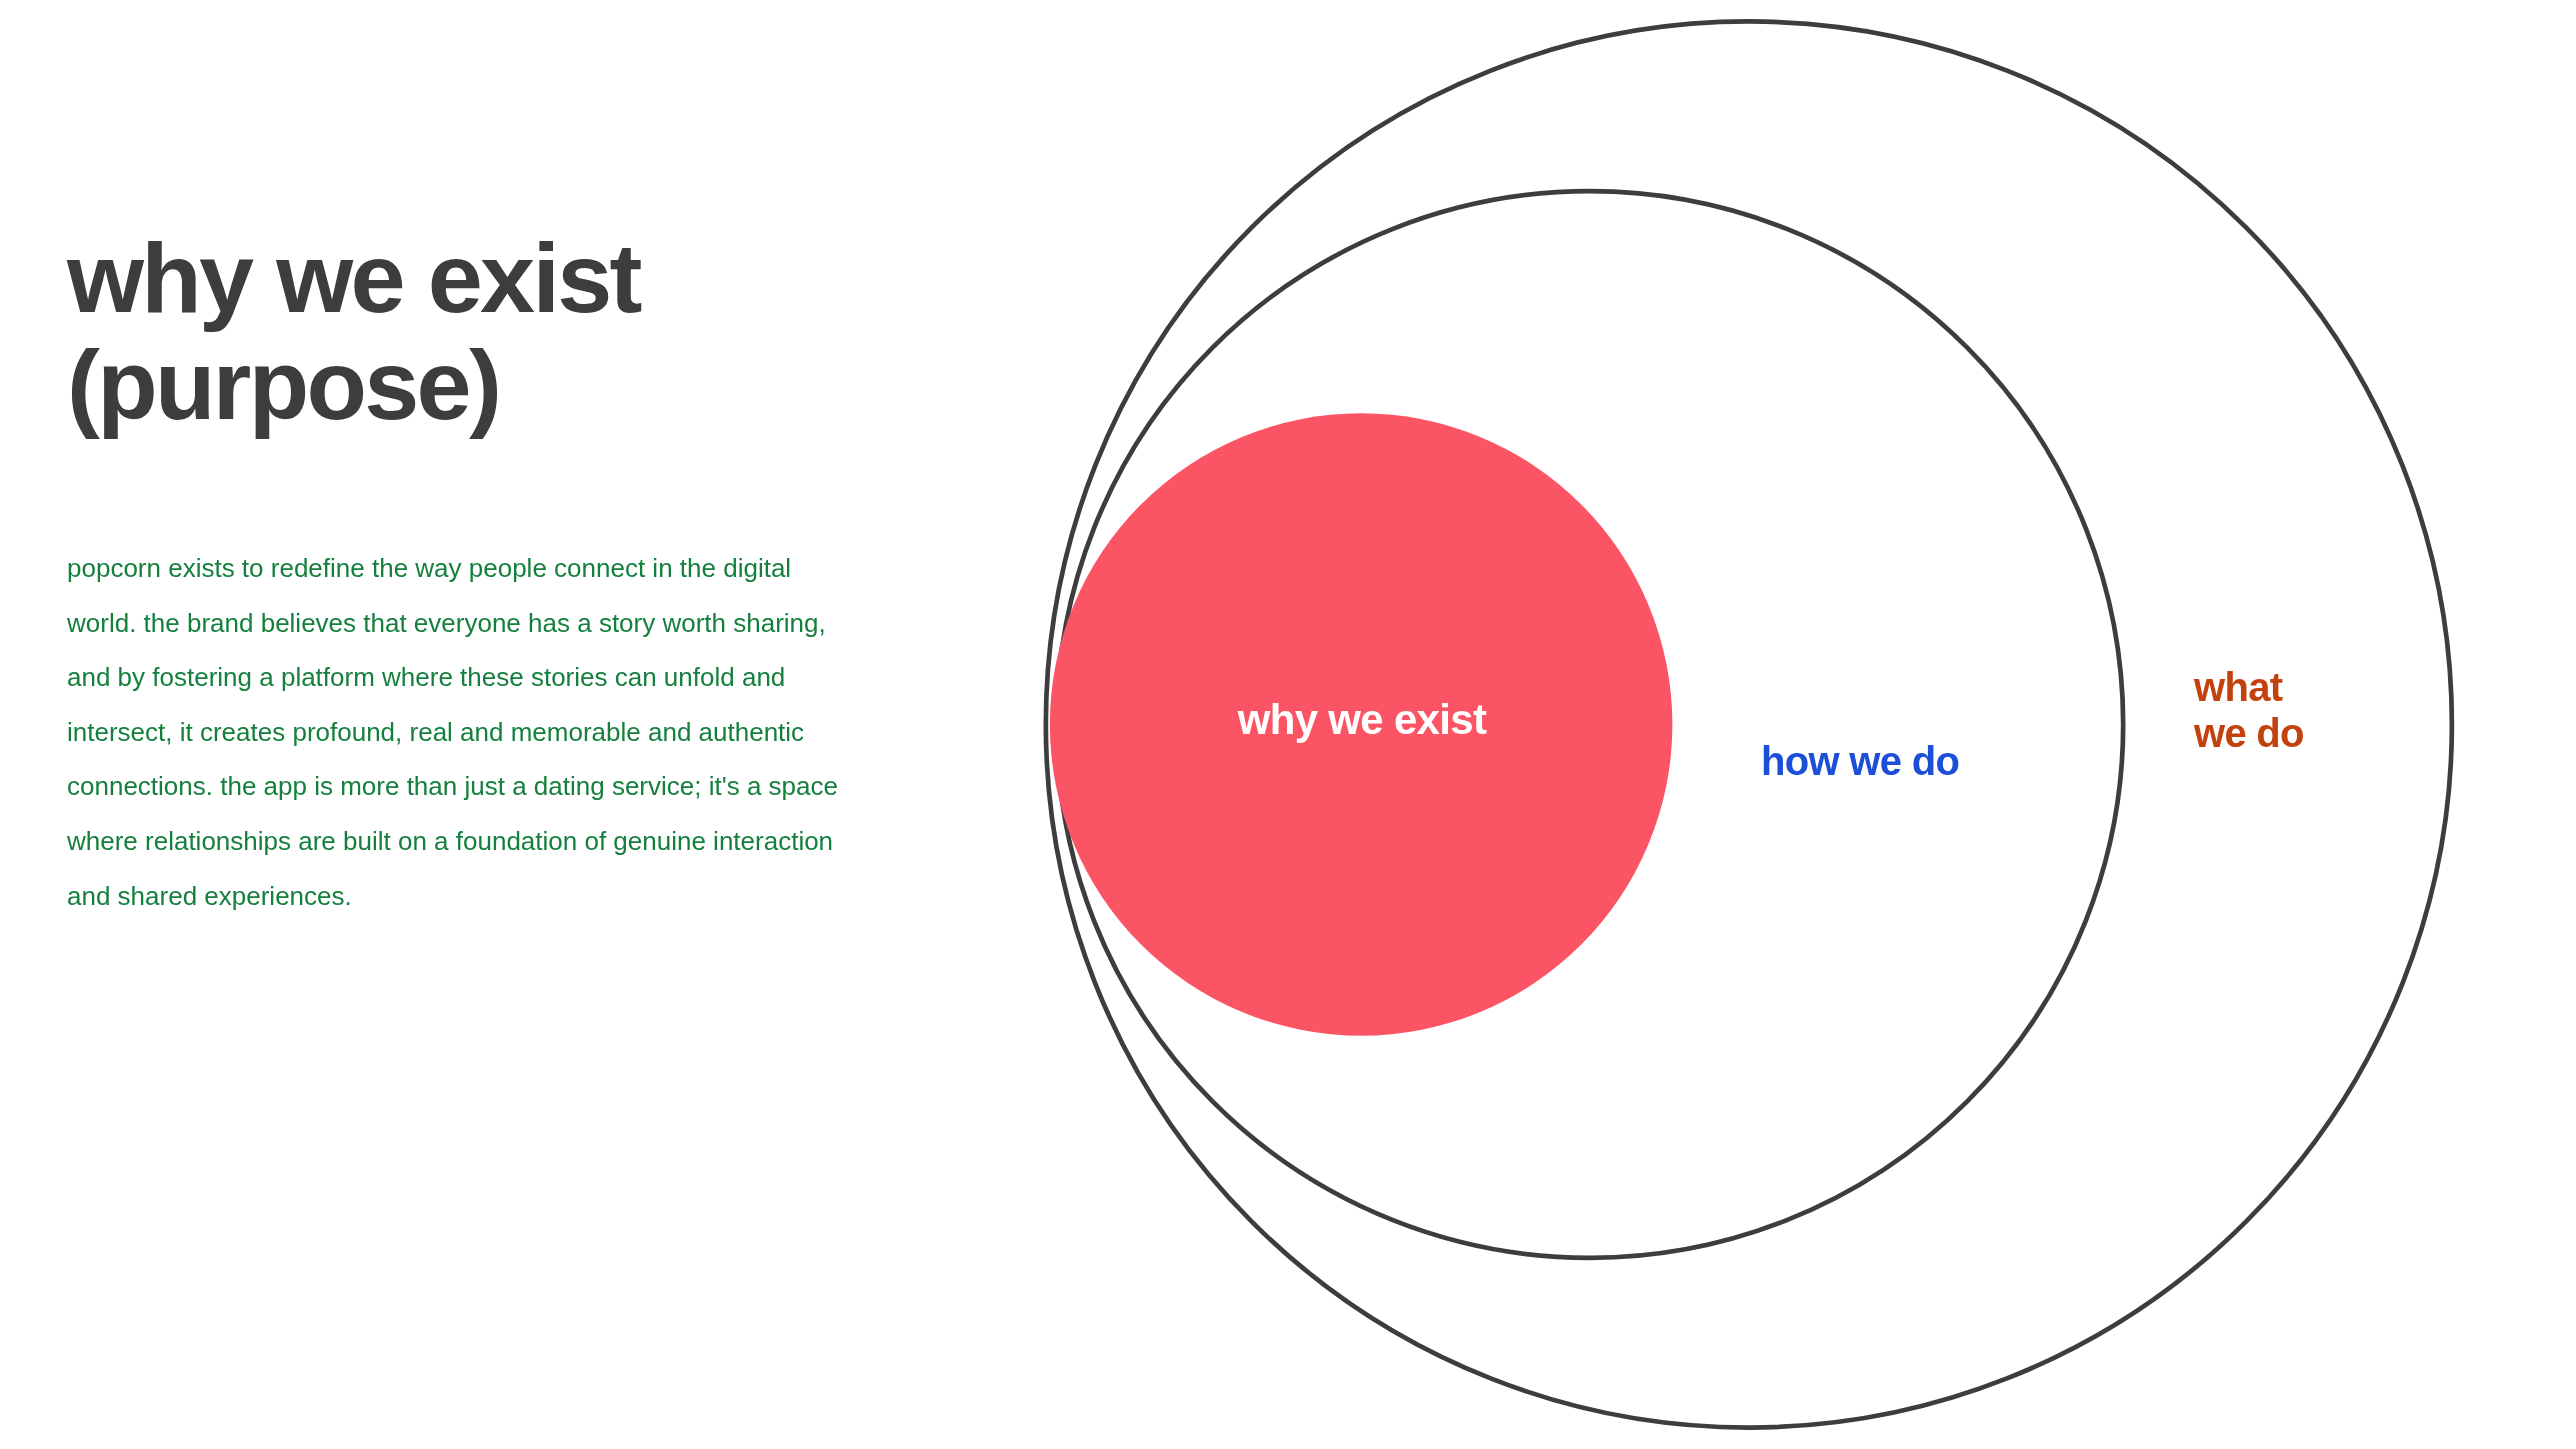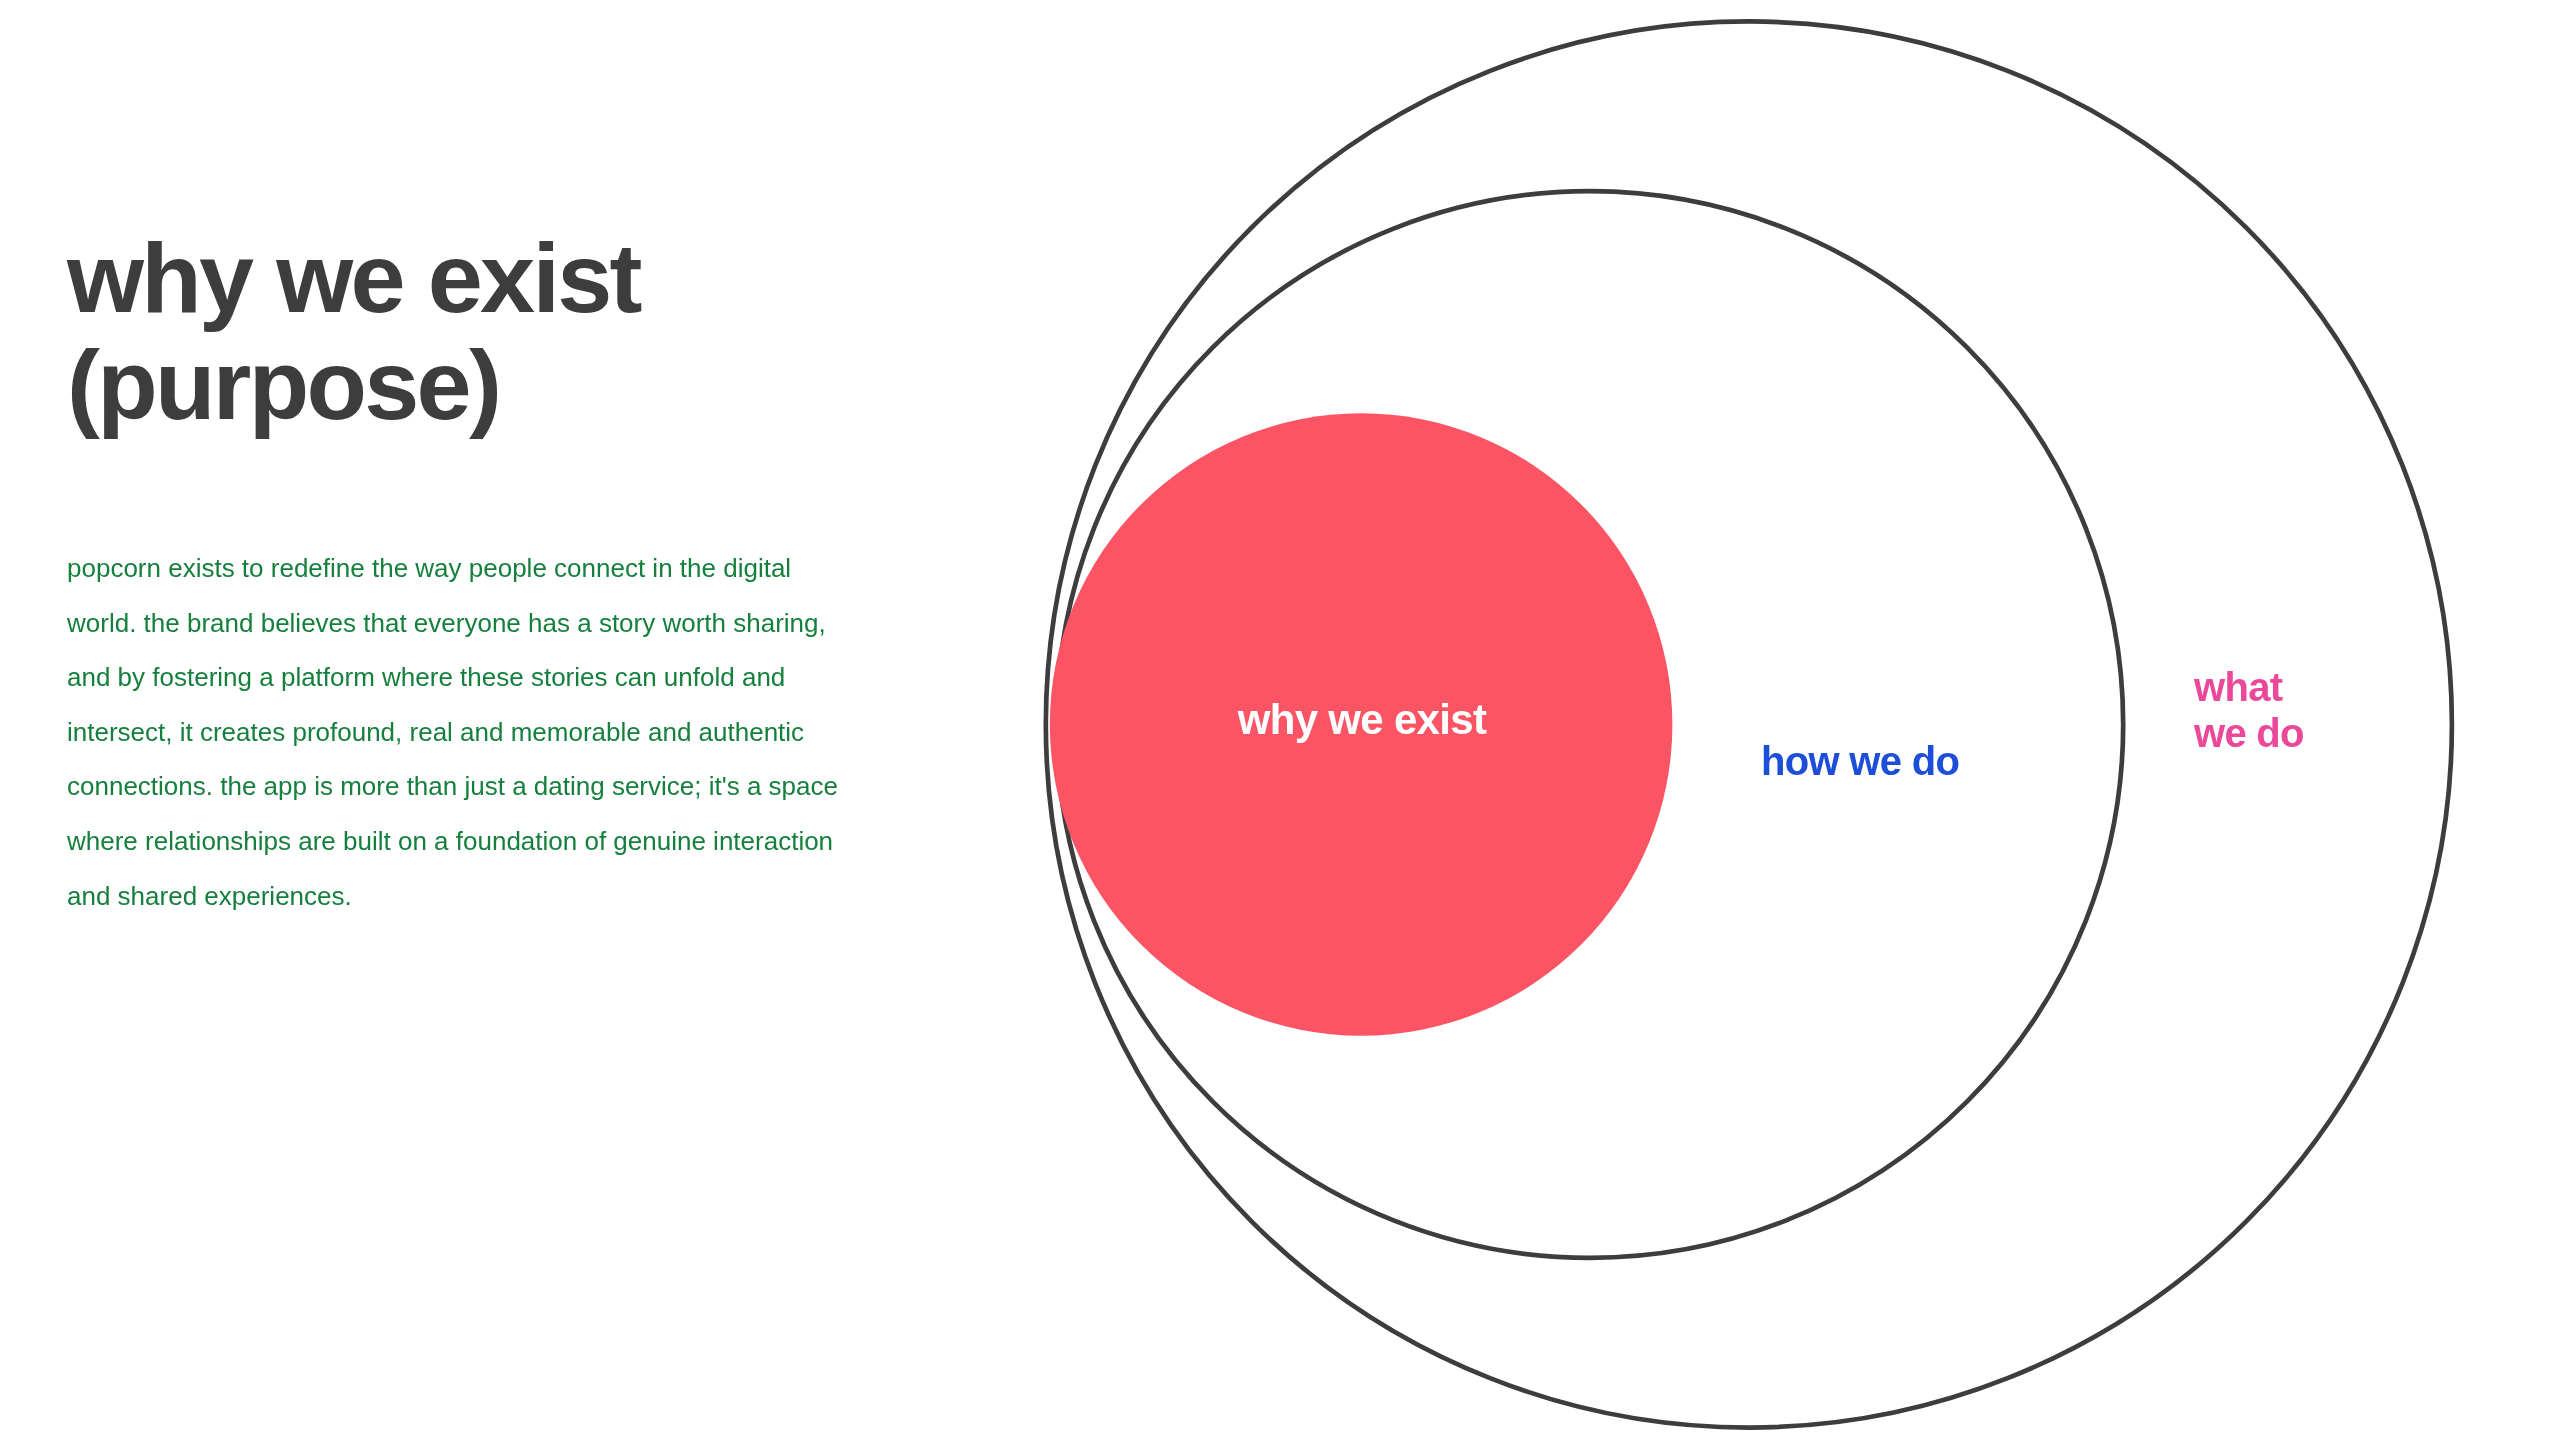--- a/index.html
+++ b/index.html
@@ -79,21 +79,21 @@
     left:1761px;
     top:738px;
     font-size:40px;
     color:#1d4ed8;
     white-space:nowrap;
   }
   .lbl-outer {
     left:2194px;
     top:664px;
     font-size:40px;
-    color:#ec4899;
+    color:#c2410c;
     width:221px;
   }
   .lbl-outer span { display:block; }
 </style>
 </head>
 <body>
 
 <div id="slide">
 
   <div class="left-col">

